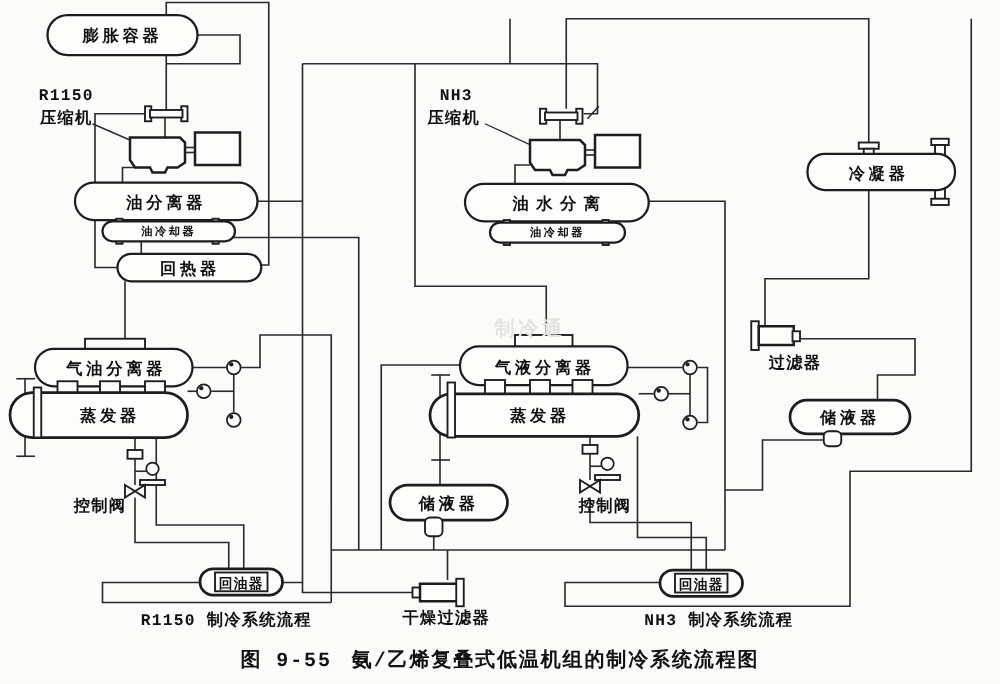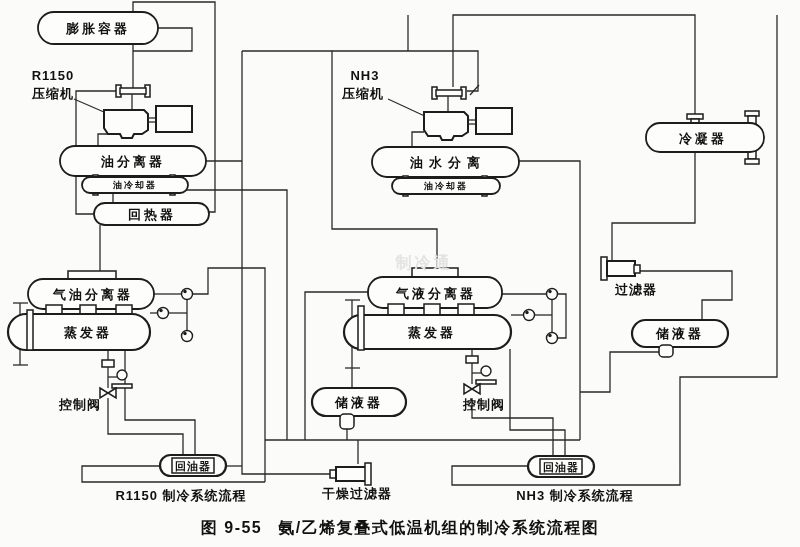--- a/index.html
+++ b/index.html
@@ -1,17 +1,17 @@
 <!DOCTYPE html>
 <html><head>
 <meta charset="utf-8">
 <style>
   html,body{margin:0;padding:0;background:#fff;}
   #stage{position:relative;width:800px;height:547px;background:#fbfbfa;overflow:hidden;
-         font-family:Liberation Sans, sans-serif;}
+         font-family:Liberation Mono, monospace;}
   svg{position:absolute;left:0;top:0;}
   .pipe{fill:none;stroke:#2a2a2a;stroke-width:1.3;}
   .lead{fill:none;stroke:#2a2a2a;stroke-width:1.1;}
   .tank{fill:#fdfdfc;stroke:#1d1d1d;stroke-width:1.8;}
   .tankb{fill:#fdfdfc;stroke:#1d1d1d;stroke-width:2.2;}
   .part{fill:#fdfdfc;stroke:#1d1d1d;stroke-width:1.5;}
   .partb{fill:#fdfdfc;stroke:#1d1d1d;stroke-width:2;}
   .vcirc{fill:#fdfdfc;stroke:#1d1d1d;stroke-width:1.4;}
   .vdot{fill:#1d1d1d;stroke:none;}
   text{fill:#111;}

